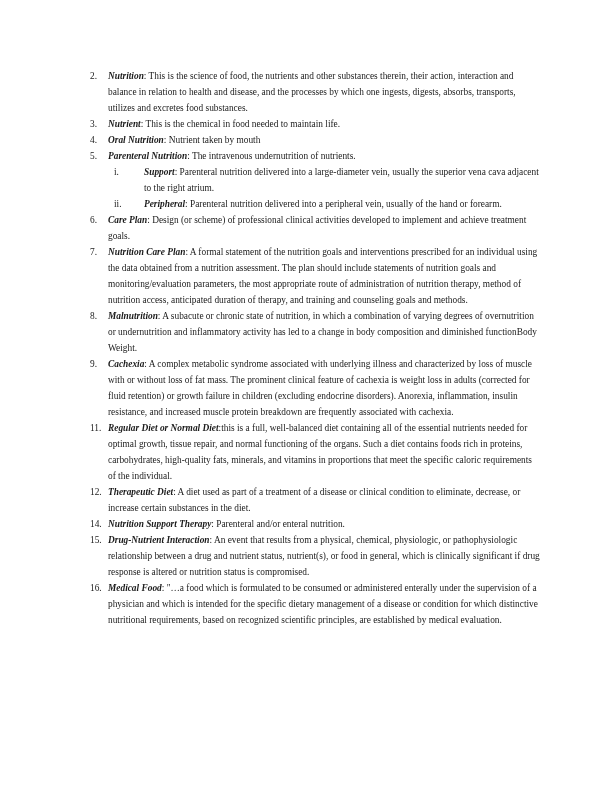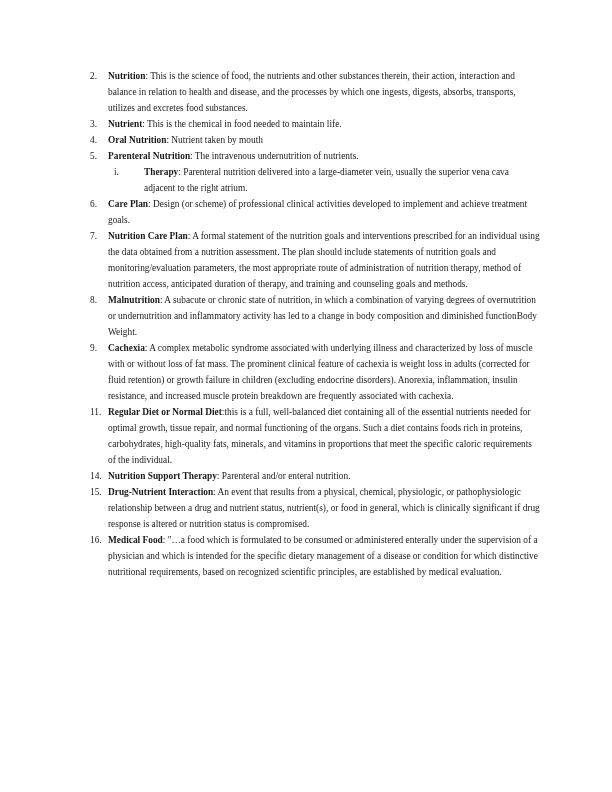--- a/index.html
+++ b/index.html
@@ -5,40 +5,42 @@
   html, body { margin: 0; padding: 0; background: #ffffff; }
   body { width: 612px; height: 792px; position: relative; overflow: hidden; }
   .page {
     position: absolute; left: 0; top: 0; width: 612px; height: 792px; background: #fff;
     font-family: "Liberation Serif", "DejaVu Serif", serif;
     font-size: 9.35px; line-height: 16px; color: #1a1a1a;
   }
   .list { position: absolute; left: 90px; top: 68px; width: 452px; margin: 0; padding: 0; list-style: none; }
   .item { position: relative; padding-left: 18px; margin: 0; }
   .num { position: absolute; left: 0; top: 0; width: 16px; }
-  .term { font-weight: bold; }
+  .term { font-weight: bold; font-style: italic; }
   .sublist { margin: 0; padding: 0; list-style: none; }
   .subitem { position: relative; padding-left: 54px; }
   .subnum { position: absolute; left: 24px; top: 0; width: 20px; }
 </style>
 </head>
 <body>
 
 <div class="page">
   <ol class="list">
     <li class="item"><span class="num">2.</span><span class="term">Nutrition</span><span>: </span><span>This is the science of food, the nutrients and other substances therein, their action, interaction and balance in relation to health and disease, and the processes by which one ingests, digests, absorbs, transports, utilizes and excretes food substances.</span></li>
     <li class="item"><span class="num">3.</span><span class="term">Nutrient</span><span>: </span><span>This is the chemical in food needed to maintain life.</span></li>
     <li class="item"><span class="num">4.</span><span class="term">Oral Nutrition</span><span>: </span><span>Nutrient taken by mouth</span></li>
     <li class="item"><span class="num">5.</span><span class="term">Parenteral Nutrition</span><span>: </span><span>The intravenous undernutrition of nutrients.</span>
       <ol class="sublist" style="margin-left:-18px;">
-        <li class="subitem"><span class="subnum">i.</span><span class="term">Therapy</span><span>: </span><span>Parenteral nutrition delivered into a large-diameter vein, usually the superior vena cava adjacent to the right atrium.</span></li>
+        <li class="subitem"><span class="subnum">i.</span><span class="term">Support</span><span>: </span><span>Parenteral nutrition delivered into a large-diameter vein, usually the superior vena cava adjacent to the right atrium.</span></li>
+        <li class="subitem"><span class="subnum">ii.</span><span class="term">Peripheral</span><span>: </span><span>Parenteral nutrition delivered into a peripheral vein, usually of the hand or forearm.</span></li>
       </ol>
     </li>
     <li class="item"><span class="num">6.</span><span class="term">Care Plan</span><span>: </span><span>Design (or scheme) of professional clinical activities developed to implement and achieve treatment goals.</span></li>
     <li class="item"><span class="num">7.</span><span class="term">Nutrition Care Plan</span><span>: </span><span>A formal statement of the nutrition goals and interventions prescribed for an individual using the data obtained from a nutrition assessment. The plan should include statements of nutrition goals and monitoring/evaluation parameters, the most appropriate route of administration of nutrition therapy, method of nutrition access, anticipated duration of therapy, and training and counseling goals and methods.</span></li>
     <li class="item"><span class="num">8.</span><span class="term">Malnutrition</span><span>: </span><span>A subacute or chronic state of nutrition, in which a combination of varying degrees of overnutrition or undernutrition and inflammatory activity has led to a change in body composition and diminished functionBody Weight.</span></li>
     <li class="item"><span class="num">9.</span><span class="term">Cachexia</span><span>: </span><span>A complex metabolic syndrome associated with underlying illness and characterized by loss of muscle with or without loss of fat mass. The prominent clinical feature of cachexia is weight loss in adults (corrected for fluid retention) or growth failure in children (excluding endocrine disorders). Anorexia, inflammation, insulin resistance, and increased muscle protein breakdown are frequently associated with cachexia.</span></li>
     <li class="item"><span class="num">11.</span><span class="term">Regular Diet or Normal Diet</span><span>:</span><span>this is a full, well-balanced diet containing all of the essential nutrients needed for optimal growth, tissue repair, and normal functioning of the organs. Such a diet contains foods rich in proteins, carbohydrates, high-quality fats, minerals, and vitamins in proportions that meet the specific caloric requirements of the individual.</span></li>
+    <li class="item"><span class="num">12.</span><span class="term">Therapeutic Diet</span><span>: </span><span>A diet used as part of a treatment of a disease or clinical condition to eliminate, decrease, or increase certain substances in the diet.</span></li>
     <li class="item"><span class="num">14.</span><span class="term">Nutrition Support Therapy</span><span>: </span><span>Parenteral and/or enteral nutrition.</span></li>
     <li class="item"><span class="num">15.</span><span class="term">Drug-Nutrient Interaction</span><span>: </span><span>An event that results from a physical, chemical, physiologic, or pathophysiologic relationship between a drug and nutrient status, nutrient(s), or food in general, which is clinically significant if drug response is altered or nutrition status is compromised.</span></li>
     <li class="item"><span class="num">16.</span><span class="term">Medical Food</span><span>: </span><span>"…a food which is formulated to be consumed or administered enterally under the supervision of a physician and which is intended for the specific dietary management of a disease or condition for which distinctive nutritional requirements, based on recognized scientific principles, are established by medical evaluation.</span></li>
   </ol>
 </div>
 
 </body></html>

